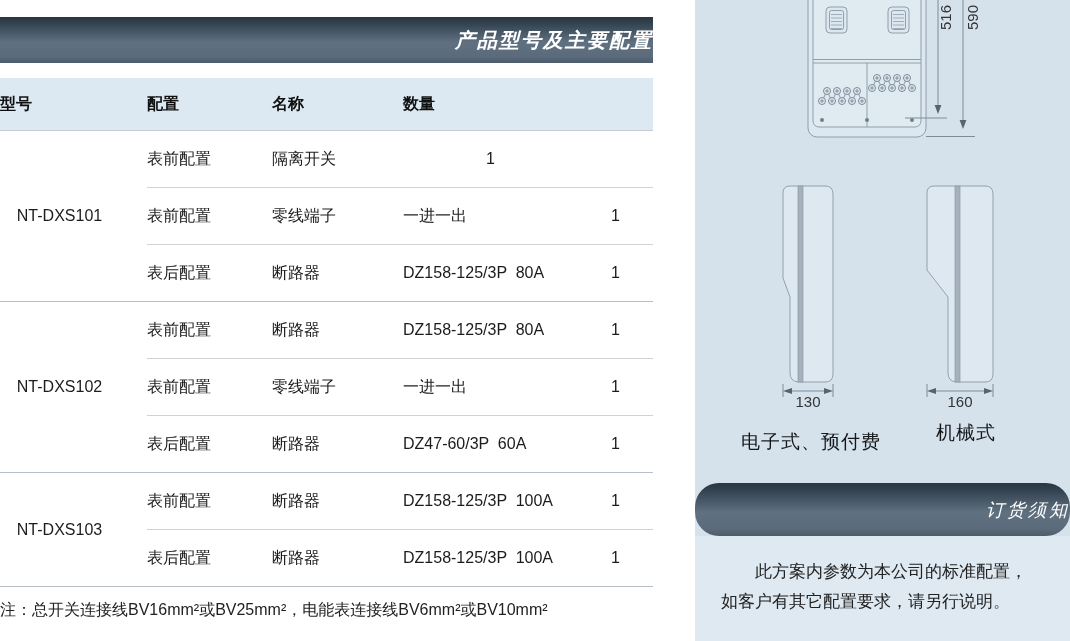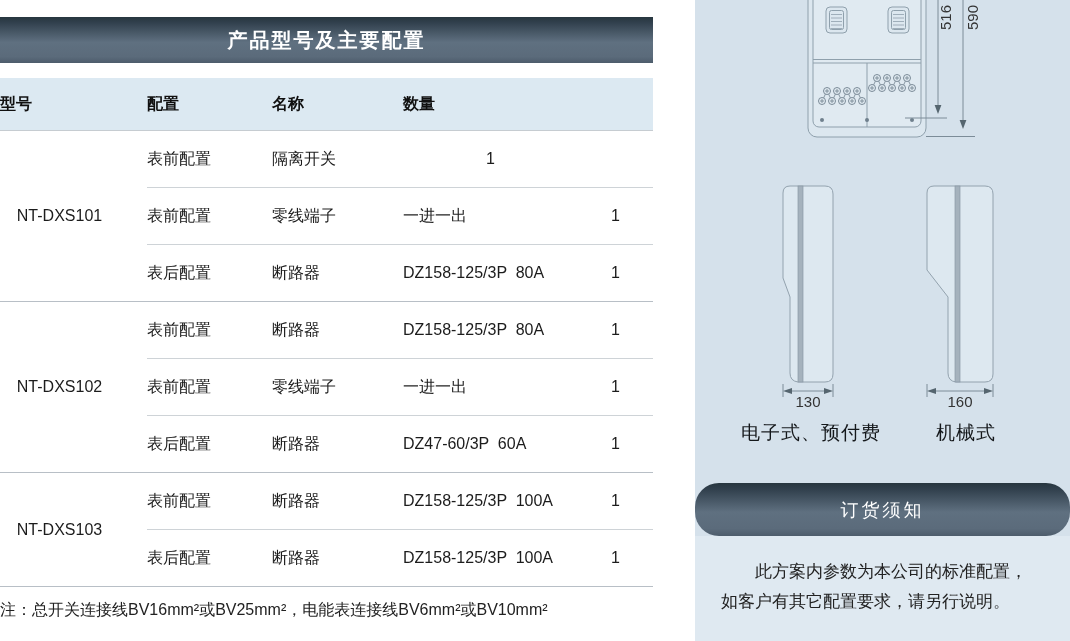--- a/index.html
+++ b/index.html
@@ -1,20 +1,20 @@
 <!DOCTYPE html>
 <html><head>
 <meta charset="utf-8">
 <style>
   html,body{margin:0;padding:0;background:#fff;}
   .screen{position:relative;width:1070px;height:641px;background:#fff;overflow:hidden;
           font-family:"Liberation Sans",sans-serif;color:#1c1c1c;}
   
   .bar{background:linear-gradient(180deg,#27363f 0%,#31404d 12%,#5f7080 55%,#5b6b7b 86%,#4d5c6b 100%);
-       color:#fff;display:flex;align-items:center;justify-content:center;}
+       color:#fff;display:flex;align-items:center;justify-content:flex-end;font-style:italic;}
   
   .spec{position:absolute;left:0;top:0;width:653px;}
   .spec .bar{margin:17px 0 15px;height:46px;font-size:20px;font-weight:bold;letter-spacing:2px;}
   .thead{display:grid;grid-template-columns:147px 125px 131px 175px 75px;height:52px;
          align-items:center;background:#dce9f2;font-weight:bold;font-size:16px;color:#101010;
          border-bottom:1px solid #c6ccd1;}
   .th-model,.th-qty{}
   .tgroup{display:flex;border-bottom:1px solid #b8bfc6;}
   .model{width:147px;display:flex;align-items:center;justify-content:center;font-size:16px;}
   .rows{flex:1;margin-left:28px;}
@@ -23,21 +23,21 @@
   .td{font-size:16px;}
   .col-spec{white-space:pre;}
   .col-qty{text-align:center;}
   .note{margin:13px 0 0;font-size:16px;color:#222;}
   
   .panel{position:absolute;left:695px;top:0;width:375px;height:641px;background:#d5e1eb;overflow:hidden;}
   .front-svg{position:absolute;top:0;left:0;display:block;}
   .side-svg{position:absolute;top:160px;left:0;display:block;}
   .cap{position:absolute;top:420px;transform:translateX(-50%);font-size:19px;font-weight:500;
        color:#15181b;letter-spacing:1px;white-space:nowrap;}
-  .cap1{left:116px;} .cap2{left:271px;}
+  .cap1{left:116px;margin-top:9px;} .cap2{left:271px;}
   .notice-bar{position:absolute;top:483px;left:0;width:100%;height:53px;font-size:18px;
               font-weight:500;letter-spacing:3px;border-radius:24px;}
   .notice-body{position:absolute;top:536px;left:0;right:0;bottom:0;background:#dfe9f1;
                padding:21px 26px 12px;}
   .notice-body .ln{display:block;font-size:17px;line-height:30px;color:#222;}
   .notice-body .ln.first{text-indent:2em;}
   svg text{font-family:"Liberation Sans",sans-serif;}
 </style>
 </head>
 <body>

